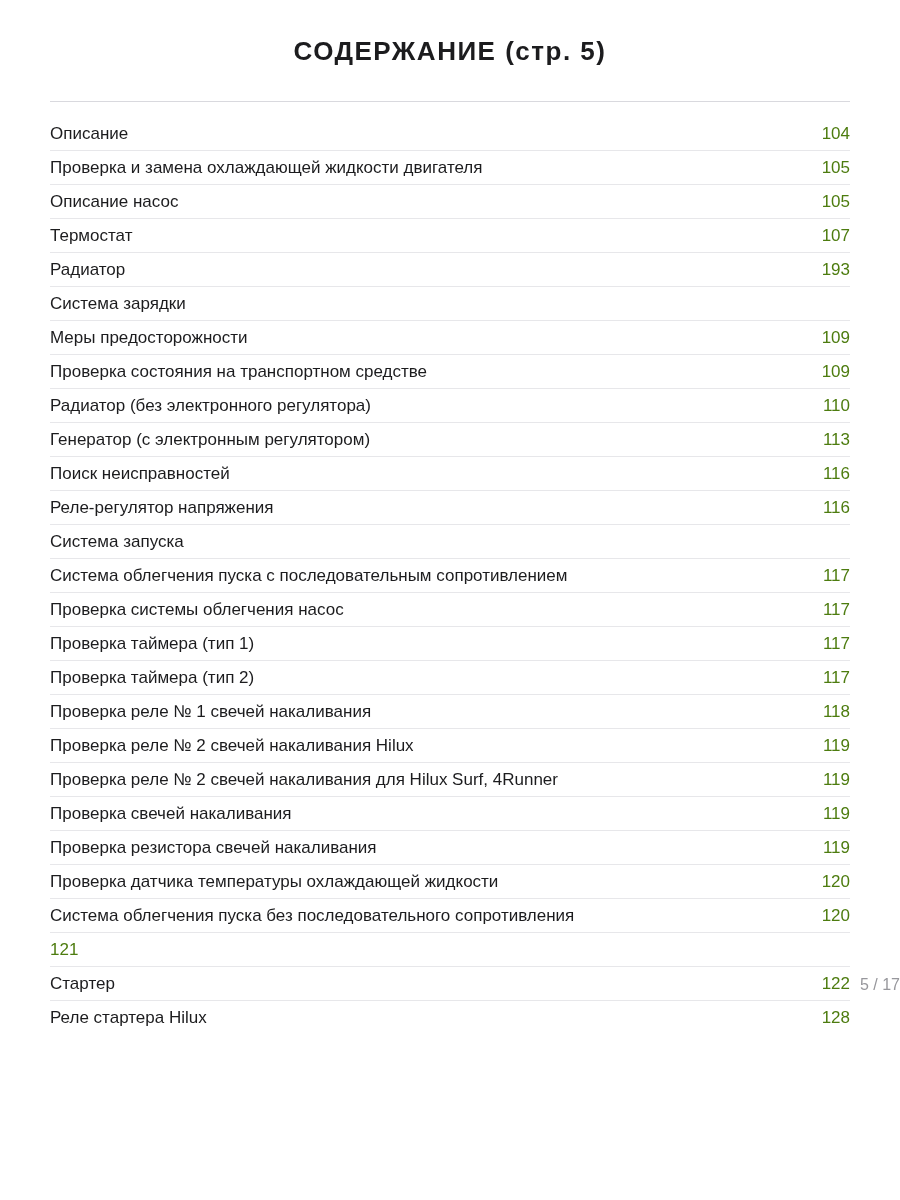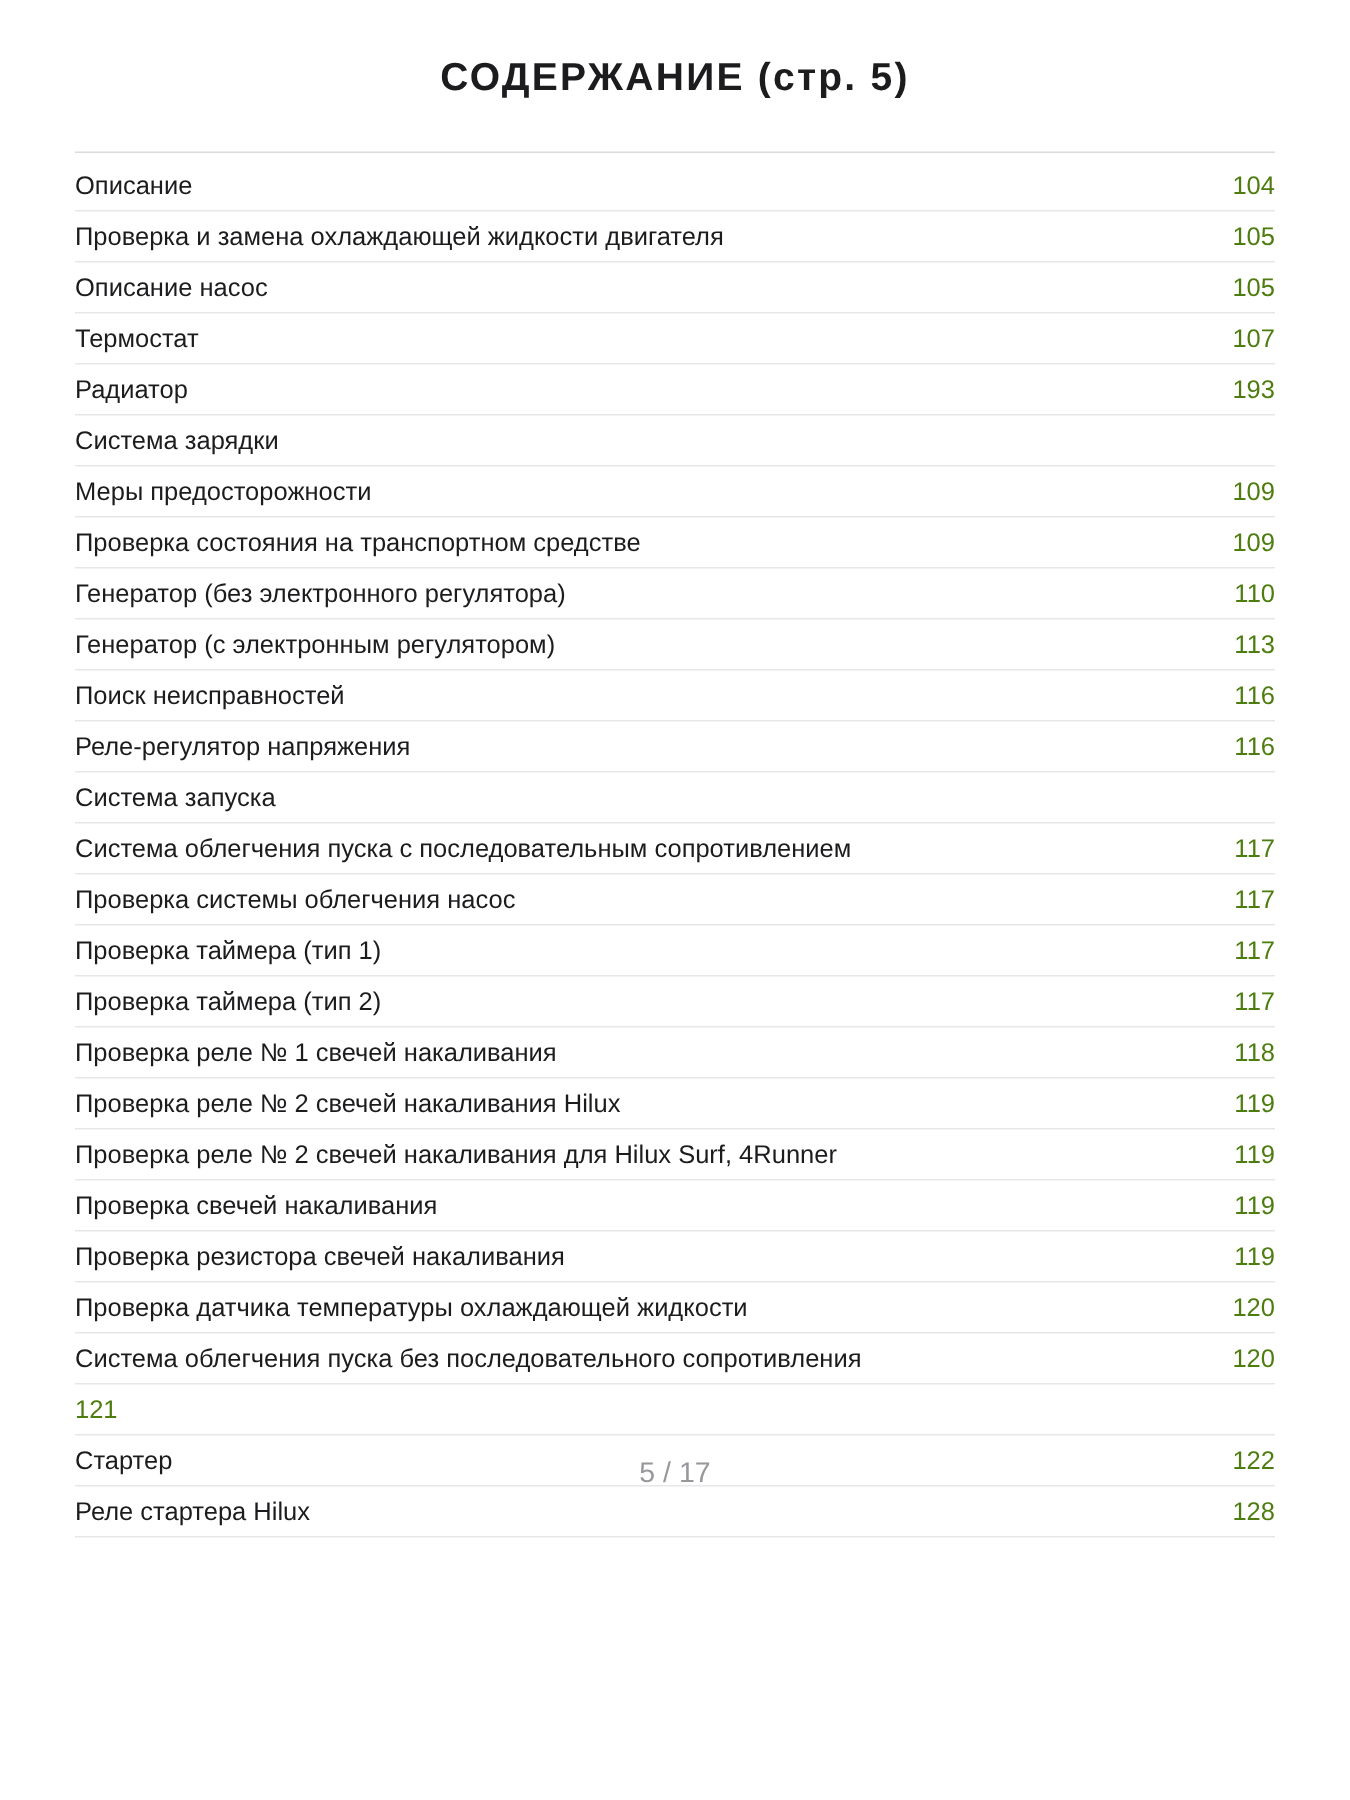--- a/index.html
+++ b/index.html
@@ -34,21 +34,21 @@
     color: #1c1c1e;
   }
 
   .title-rule {
     border: none;
     border-top: 1px solid #d9d9de;
     margin-top: 34px;
   }
 
   .toc {
-    margin-top: 5px;
+    margin-top: 15px;
   }
 
   .toc-row {
     display: flex;
     justify-content: space-between;
     align-items: baseline;
     padding: 7px 0 6px 0;
     border-bottom: 1px solid #e7e7ea;
     font-size: 17px;
     line-height: 20px;
@@ -66,22 +66,22 @@
   .toc-page {
     color: #4d7c0f;
     flex: 0 0 auto;
   }
 
   .footer {
     position: absolute;
     bottom: 34px;
     left: 0;
     width: 100%;
-    text-align: center;
-    font-size: 19px;
+    text-align: right;
+    font-size: 16px;
     color: #97979c;
   }
 </style>
 </head>
 <body>
 
 <div class="page">
   <div class="content">
 
     <div class="title">СОДЕРЖАНИЕ (стр. 5)</div>
@@ -123,21 +123,21 @@
     <span class="toc-label">Меры предосторожности</span>
     <span class="toc-page">109</span>
   </div>
 
   <div class="toc-row">
     <span class="toc-label">Проверка состояния на транспортном средстве</span>
     <span class="toc-page">109</span>
   </div>
 
   <div class="toc-row">
-    <span class="toc-label">Генератор (без электронного регулятора)</span>
+    <span class="toc-label">Радиатор (без электронного регулятора)</span>
     <span class="toc-page">110</span>
   </div>
 
   <div class="toc-row">
     <span class="toc-label">Генератор (с электронным регулятором)</span>
     <span class="toc-page">113</span>
   </div>
 
   <div class="toc-row">
     <span class="toc-label">Поиск неисправностей</span>

